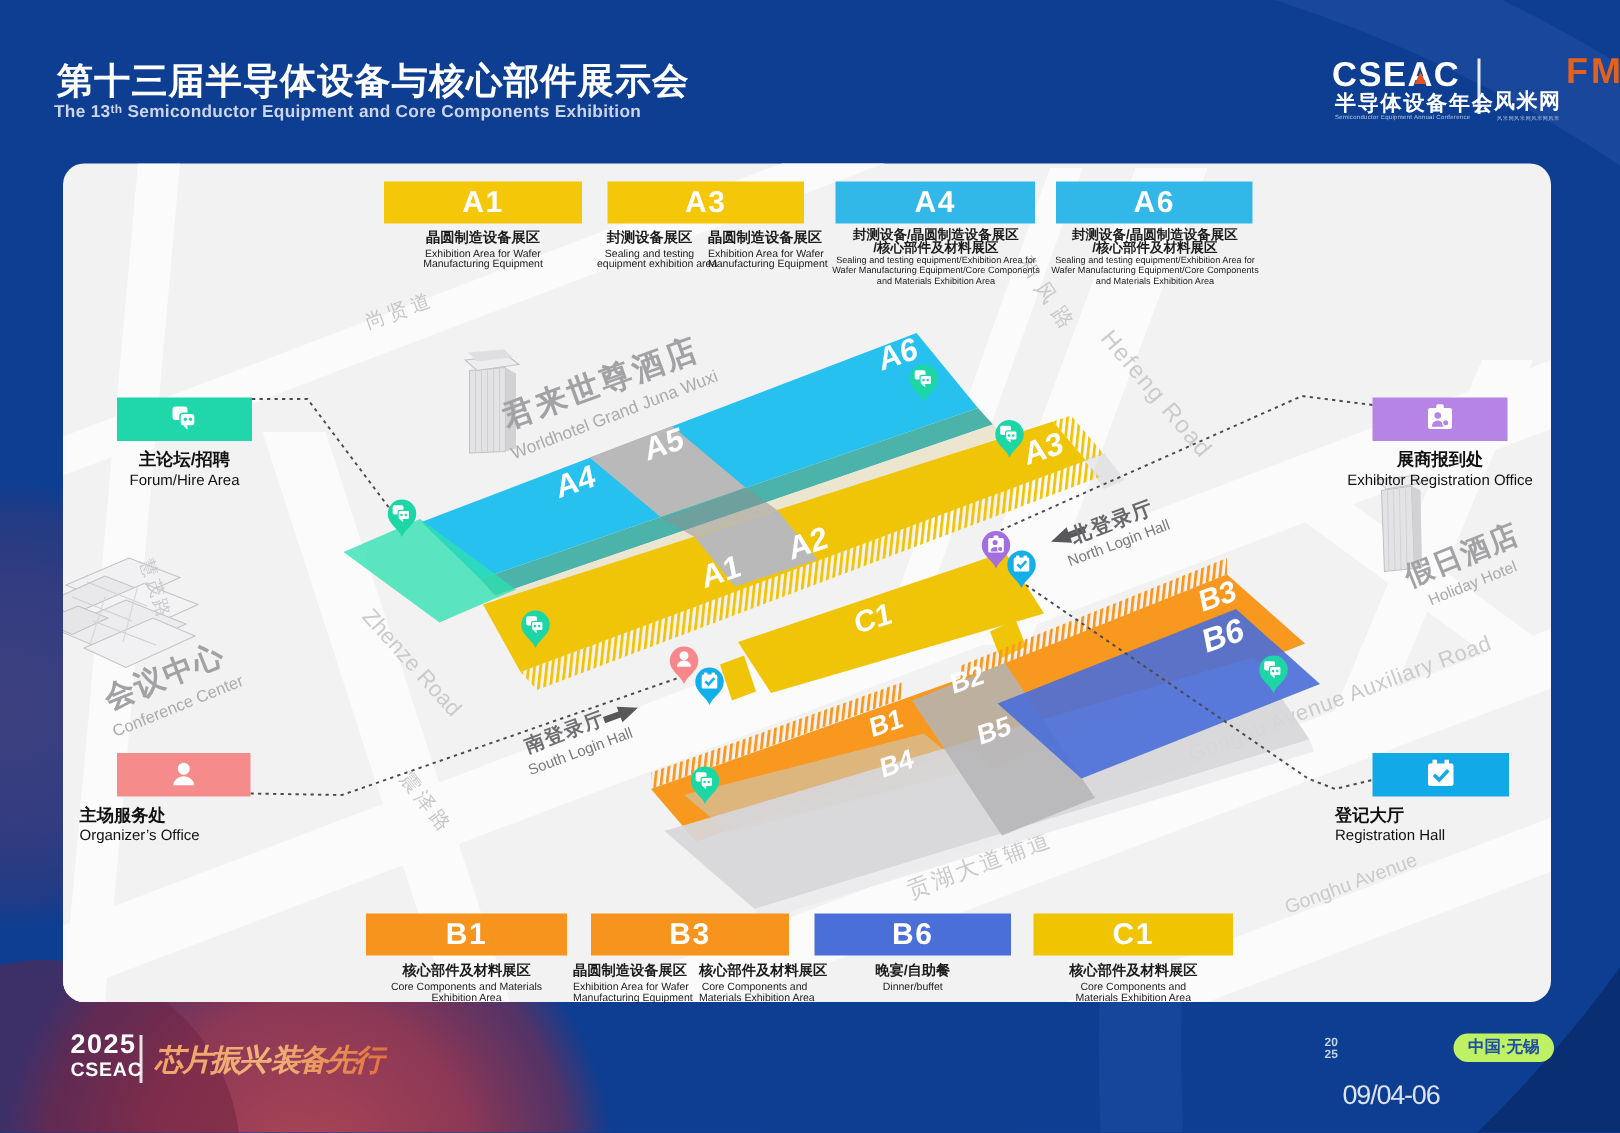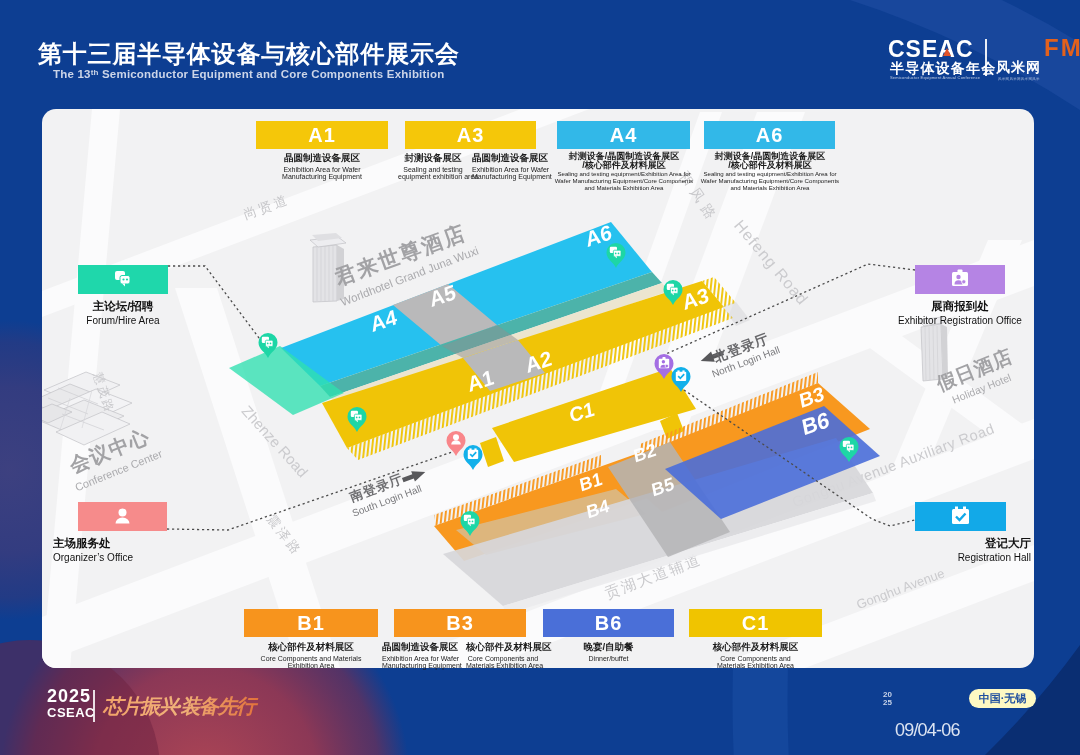--- a/index.html
+++ b/index.html
@@ -44,21 +44,21 @@
   <path d="M985,755 A850,850 0 0 0 1080,645 L1080,755 Z" fill="#0a2e72"></path>
 
   <circle cx="205" cy="780" r="205" fill="url(#redblob)"></circle>
     <circle cx="10" cy="470" r="150" fill="url(#redblob)" opacity="0.3"></circle>
     <circle cx="30" cy="770" r="130" fill="#6e2240" opacity="0.5"></circle>
 
 </svg>
 
 <div class="abs" style="left:38px;top:38px;color:#fff;font-size:24px;font-weight:bold;letter-spacing:0.8px;">第十三届半导体设备与核心部件展示会</div>
 
-<div class="abs" style="left:53px;top:68px;color:#ccd5e8;font-size:11.5px;font-weight:bold;letter-spacing:0.2px;">The 13<span style="font-size:8px;vertical-align:3px;">th</span> Semiconductor Equipment and Core Components Exhibition</div>
+<div class="abs" style="left:36px;top:68px;color:#ccd5e8;font-size:11.5px;font-weight:bold;letter-spacing:0.2px;">The 13<span style="font-size:8px;vertical-align:3px;">th</span> Semiconductor Equipment and Core Components Exhibition</div>
 
 <div class="abs" style="left:888px;top:36px;color:#fff;font-size:23px;font-weight:bold;letter-spacing:1px;">CSEAC</div>
 
 <div class="abs" style="left:943px;top:48px;width:0;height:0;border-left:4.5px solid transparent;border-right:4.5px solid transparent;border-bottom:8px solid #e05329;"></div>
 
 <div class="abs" style="left:890px;top:60px;color:#fff;font-size:14px;font-weight:bold;letter-spacing:1.2px;">半导体设备年会</div>
 
 <div class="abs" style="left:890px;top:75px;color:rgba(255,255,255,0.7);font-size:4px;letter-spacing:0.2px;">Semiconductor Equipment Annual Conference</div>
 
 <div class="abs" style="left:985px;top:39px;width:1.5px;height:37px;background:rgba(255,255,255,0.9);"></div>
@@ -451,32 +451,32 @@
   <svg width="91" height="29" viewBox="0 0 91 29">
       <g>
     <rect x="37" y="7" width="17" height="15" rx="1.5" fill="#fff"></rect>
     <rect x="40" y="4.5" width="3" height="4" fill="#fff"></rect>
         <rect x="48" y="4.5" width="3" height="4" fill="#fff"></rect>
     <path d="M41,14.5 L44.5,18 L50.5,11.5" fill="none" stroke="#12a9e8" stroke-width="2.4"></path>
   </g>
     </svg>
 </div>
 
-<div class="abs" style="left:890px;top:536px;width:141px;text-align:right;color:#111;">
+<div class="abs" style="left:890px;top:536px;width:141px;text-align:left;color:#111;">
   <div style="font-size:11.5px;font-weight:bold;">登记大厅</div>
   <div style="font-size:10px;margin-top:1px;">Registration Hall</div>
 </div>
 
 <div class="abs" style="left:47px;top:686px;color:#fff;font-size:18px;font-weight:bold;letter-spacing:1px;">2025</div>
 
 <div class="abs" style="left:47px;top:705px;color:#fff;font-size:13px;font-weight:bold;letter-spacing:0.5px;">CSEAC</div>
 
 <div class="abs" style="left:93px;top:690px;width:2px;height:32px;background:rgba(255,255,255,0.85);"></div>
 
 <svg class="abs" style="left:100px;top:685px;" width="210" height="45" viewBox="0 0 210 45">
   <text x="3" y="28" font-family="Liberation Serif, serif" font-style="italic" font-weight="bold" font-size="20" fill="url(#scriptgrad)" letter-spacing="-1.5">芯片振兴·装备先行</text>
 </svg>
 
 <div class="abs" style="left:883px;top:691px;color:#c6d2e8;font-size:8px;font-weight:bold;line-height:8px;">20<br>25</div>
 
 <div class="abs" style="left:895px;top:720px;color:#dce4f2;font-size:18px;font-weight:normal;letter-spacing:-0.8px;">09/04-06</div>
 
-<div class="abs" style="left:969px;top:689px;width:67px;height:19px;background:#fef9c3;border-radius:10px;text-align:center;line-height:19px;color:#2050a0;font-size:11px;font-weight:bold;">中国·无锡</div>
+<div class="abs" style="left:969px;top:689px;width:67px;height:19px;background:#bef264;border-radius:10px;text-align:center;line-height:19px;color:#2050a0;font-size:11px;font-weight:bold;">中国·无锡</div>
 
 </body></html>

